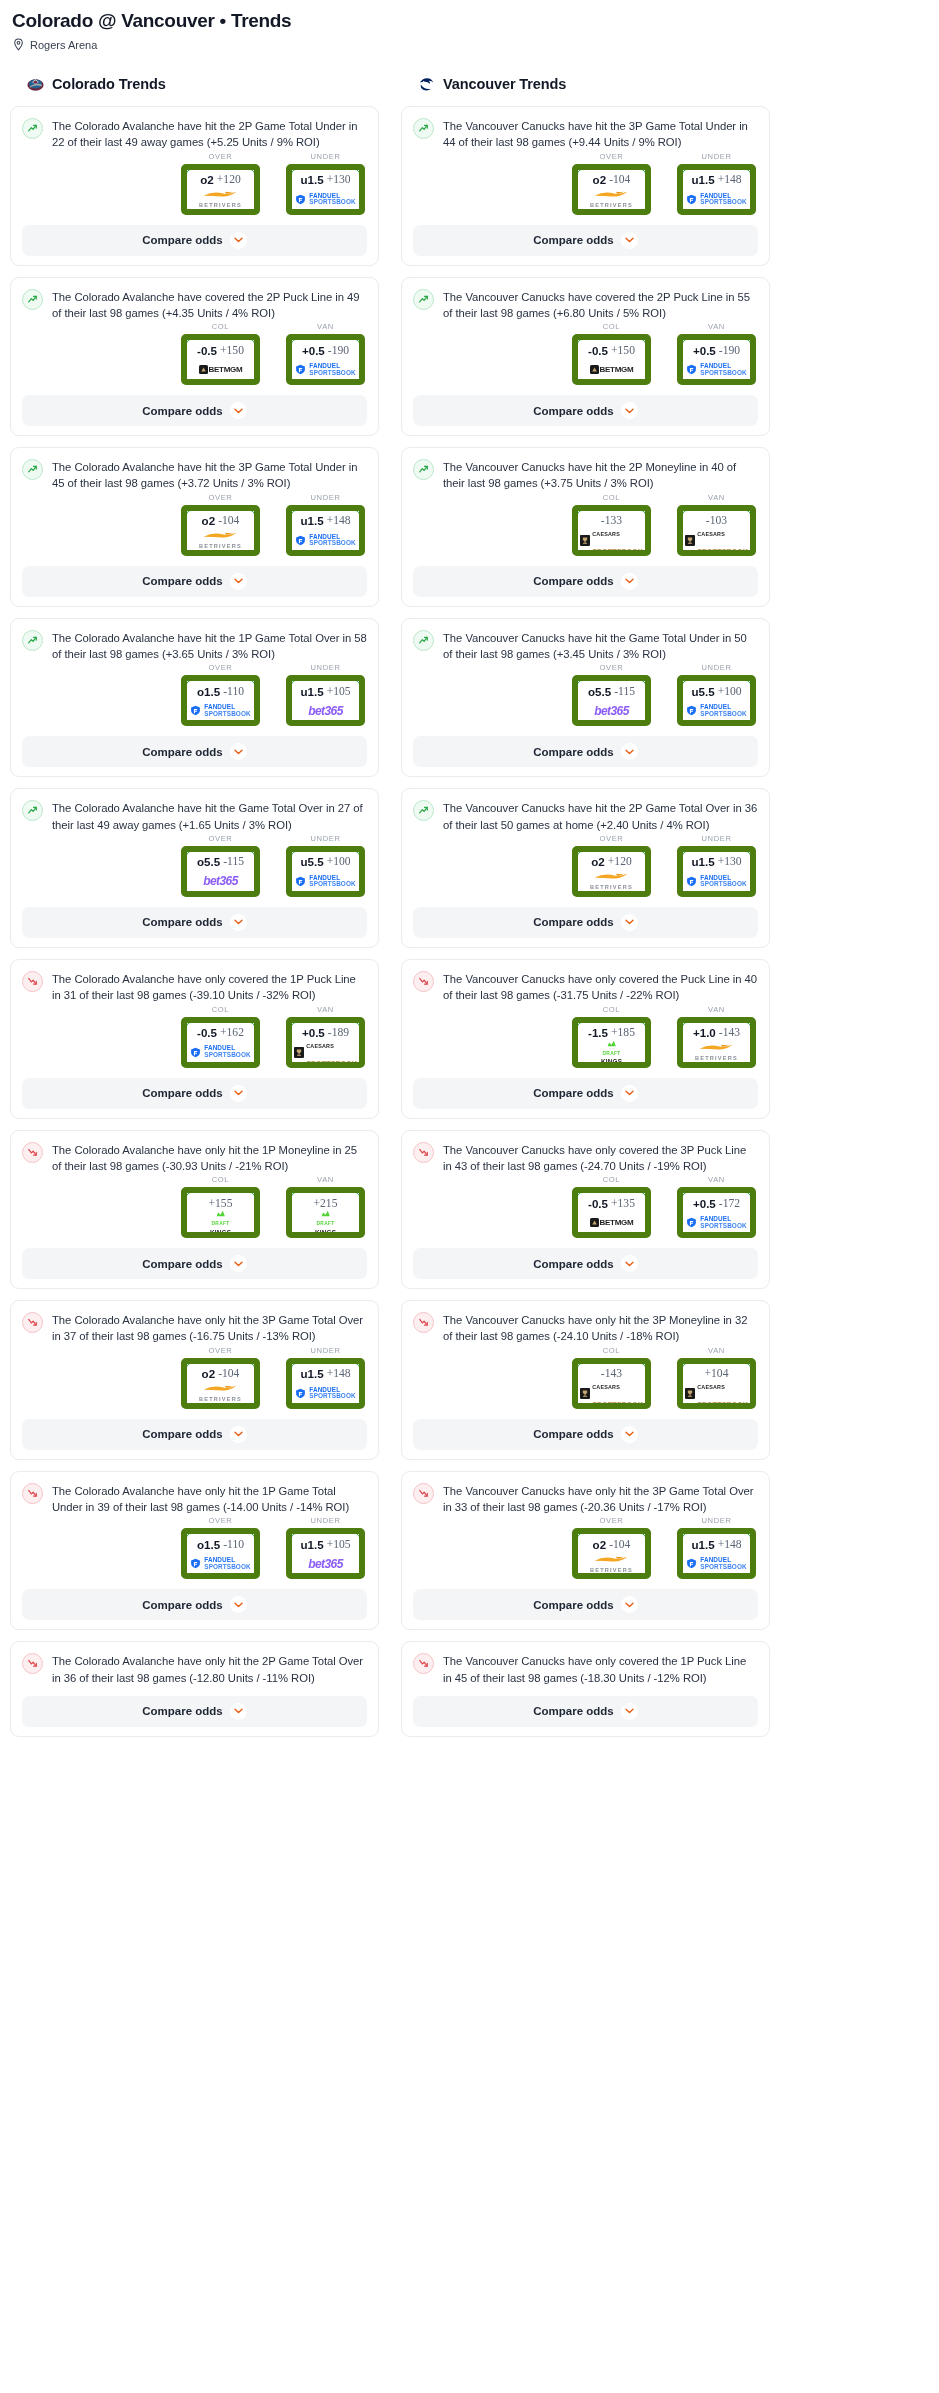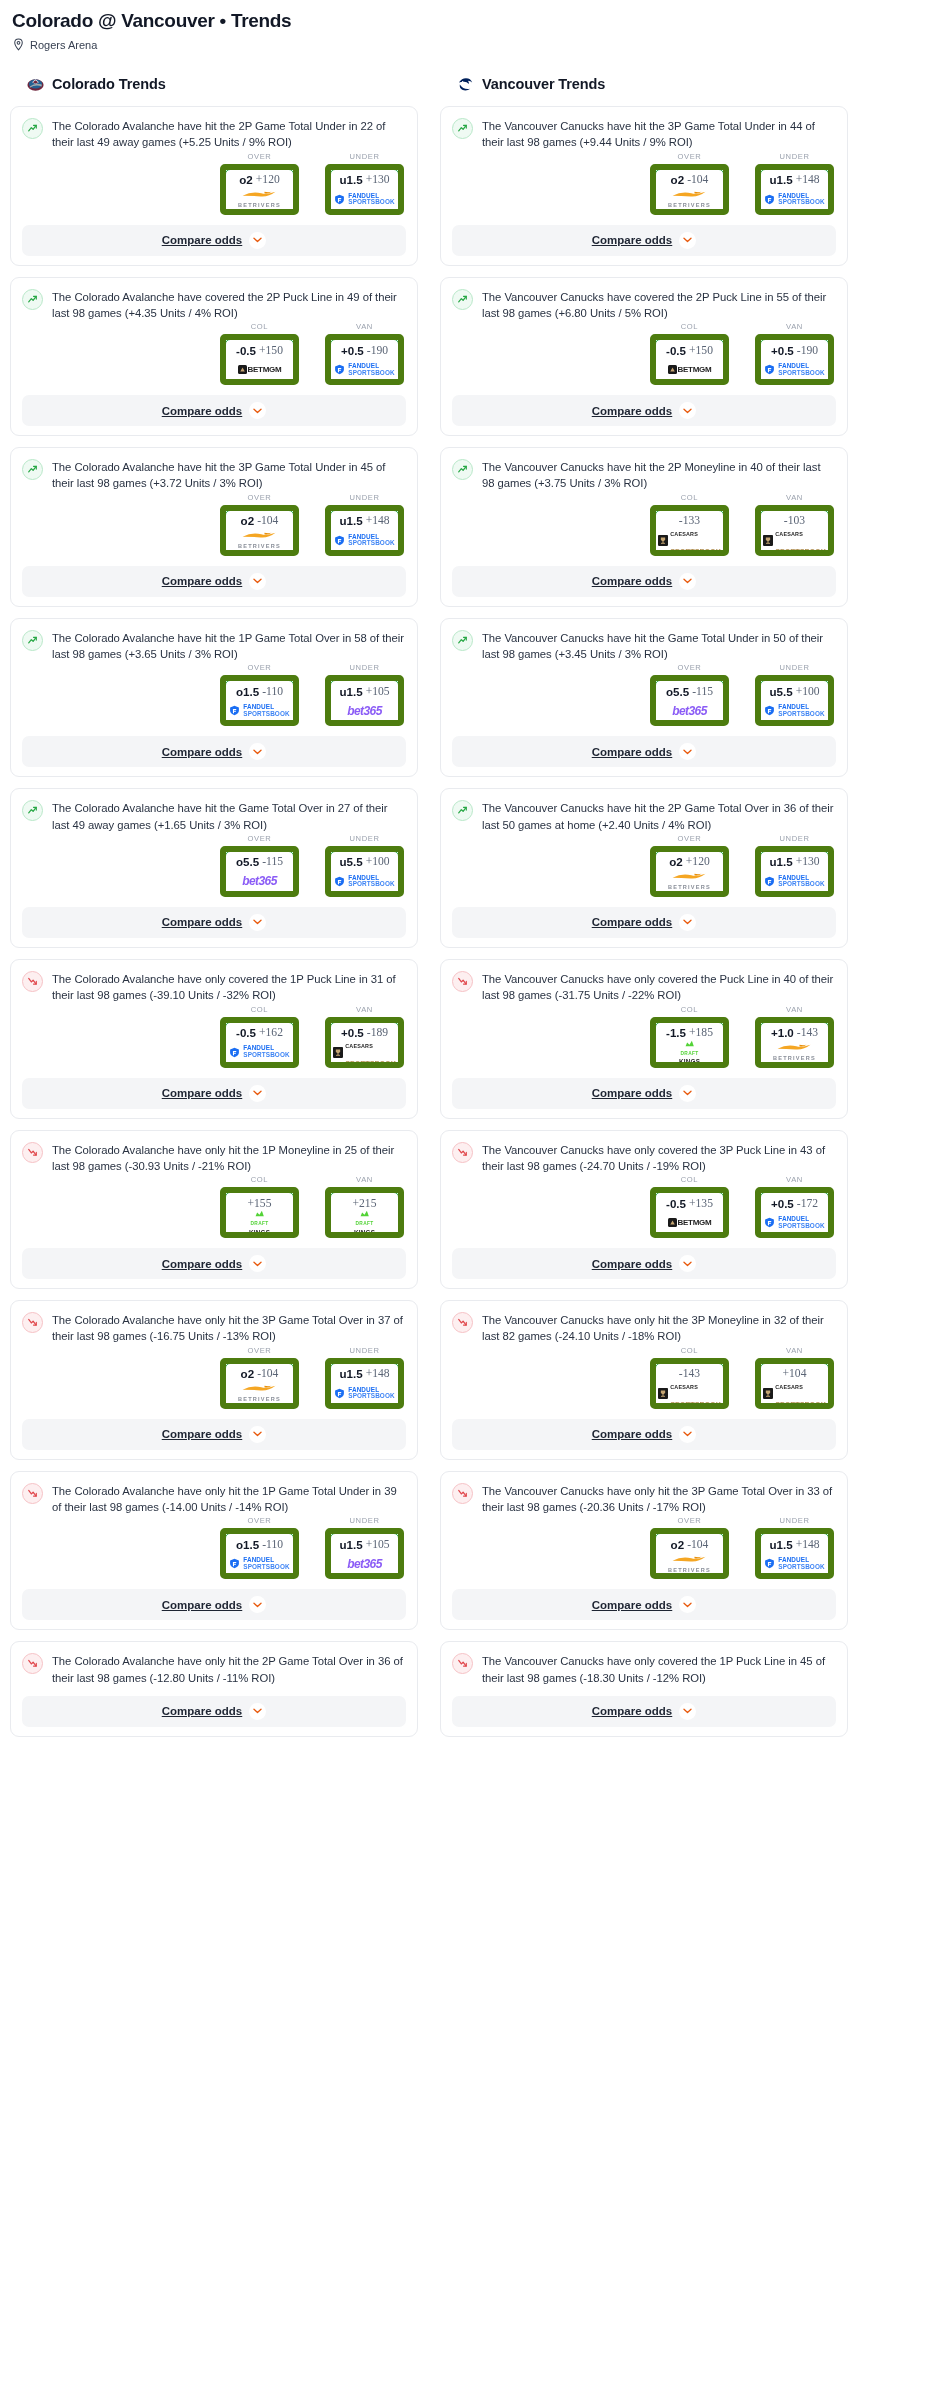--- a/index.html
+++ b/index.html
@@ -31,21 +31,21 @@
     color: #384152;
   }
   .hdr-venue svg { display:block; }
 
   
   .columns {
     display: flex;
     gap: 22px;
     margin-top: 22px;
   }
-  .col { width: 408px; }
+  .col { width: 369px; }
 
   .col-head {
     display: flex;
     align-items: center;
     gap: 7px;
     padding-left: 16px;
     height: 22px;
     margin-bottom: 11px;
   }
   .col-head .team-logo { width: 19px; height: 19px; display:block; }
@@ -152,21 +152,21 @@
     margin-top: 10px;
     background: #f4f5f7;
     border-radius: 7px;
     height: 31px;
     display: flex;
     align-items: center;
     justify-content: center;
     gap: 7px;
     cursor: pointer;
   }
-  .compare-label { font-size: 11.5px; font-weight: bold; color: #1e2533; text-decoration: underline; }
+  .compare-label { font-size: 11.5px; font-weight: bold; color: #1e2533; }
   .chev {
     width: 17px; height: 17px; border-radius: 50%;
     background: #fff;
     display: flex; align-items: center; justify-content: center;
   }
 </style>
 </head>
 <body>
 
 <div class="page">
@@ -1127,21 +1127,21 @@
           </div>
         </div>
         <div class="card">
           <div class="trend-row">
             <span class="trend-icon down">
               <svg width="15" height="15" viewBox="0 0 17 17">
                 <path d="M4.2 5.0 L7.2 9.0 L9.2 7.0 L12.6 11.4" fill="none" stroke="#e0474c" stroke-width="1.4" stroke-linecap="round" stroke-linejoin="round"></path>
                 <path d="M9.6 11.4 h3.2 v-3.1" fill="none" stroke="#e0474c" stroke-width="1.3" stroke-linecap="round" stroke-linejoin="round"></path>
               </svg>
             </span>
-            <span class="trend-text">The Vancouver Canucks have only hit the 3P Moneyline in 32 of their last 82 games (-24.10 Units / -18% ROI)</span>
+            <span class="trend-text">The Vancouver Canucks have only hit the 3P Moneyline in 32 of their last 98 games (-24.10 Units / -18% ROI)</span>
           </div>
           <div class="odds-area">
             <div class="odds-col">
               <div class="odds-label">COL</div>
               <div class="odds-box">
                 <div class="odds-price">
                   <span class="price">-143</span>
                 </div>
                 <div class="odds-book">
                   <span class="bk bk-cz">

